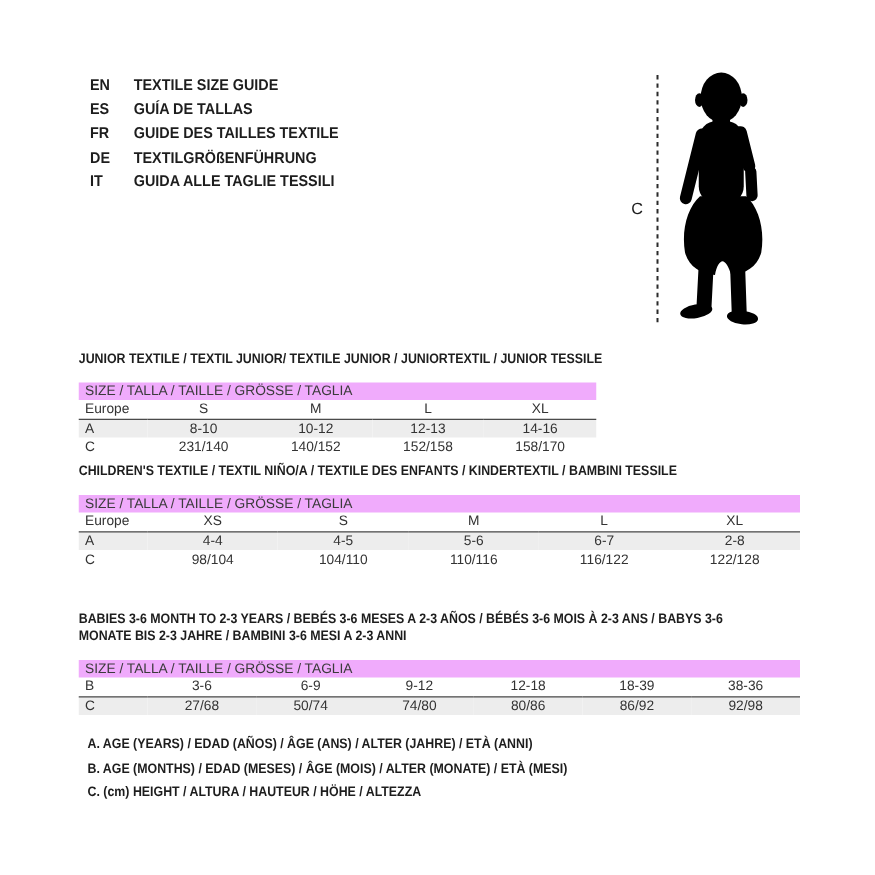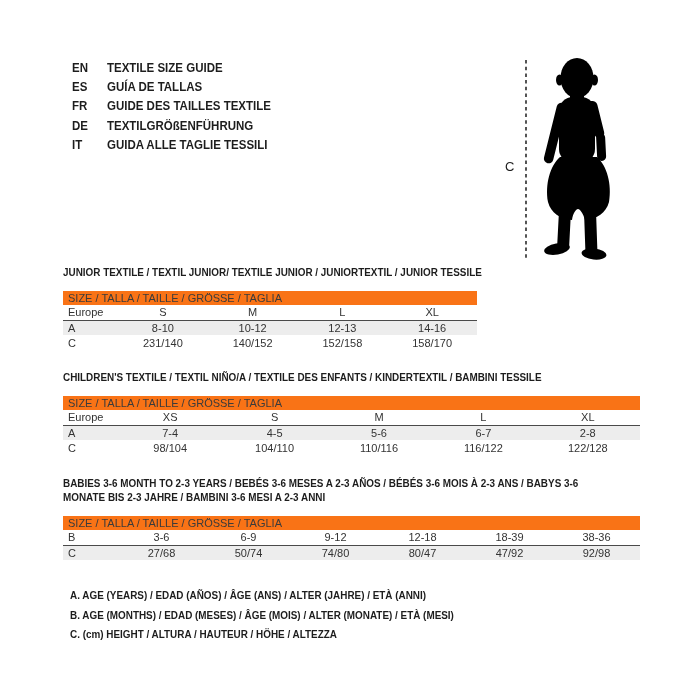--- a/index.html
+++ b/index.html
@@ -9,32 +9,32 @@
     font-family:"Liberation Sans", sans-serif; color:#1d1d1d; overflow:hidden;
   }
   
   .lang-block { position:absolute; left:72px; top:59px; transform:scaleX(0.92); transform-origin:0 0; }
   .lang-row { display:flex; font-size:12.5px; font-weight:bold; line-height:19.2px; color:#1d1d1d; white-space:nowrap; }
   .lang-code { width:38px; }
   
   .fig { position:absolute; left:500px; top:52px; width:140px; height:212px; }
   
   .tblsec { position:absolute; left:63px; }
-  .sec1 { top:265px; width:414px; }
+  .sec1 { top:280px; width:414px; }
   .sec2 { top:370px; width:577px; }
-  .sec3 { top:476px; width:577px; }
+  .sec3 { top:488px; width:577px; }
   .tbl-title {
     font-size:11px; font-weight:bold; line-height:14px; color:#1d1d1d;
     margin-bottom:12px; transform:scaleX(0.9); transform-origin:0 0; width:577px;
   }
   .sec1 .tbl-title, .sec2 .tbl-title { white-space:nowrap; }
   table.sizes { width:100%; border-collapse:collapse; table-layout:fixed; font-size:11px; color:#333333; }
   table.sizes td { height:15px; text-align:center; vertical-align:middle; padding:0; font-weight:normal; }
   table.sizes td.lab, table.sizes tr.bar td { text-align:left; padding-left:5px; }
-  table.sizes tr.bar td { background:#f97316; height:14px; color:#3b3b3b; }
+  table.sizes tr.bar td { background:#f0abfc; height:14px; color:#3b3b3b; }
   table.sizes tr.first td { border-bottom:1px solid #4a4a4a;margin-top:16px; }
   table.sizes tr.alt td { background:#ededed; }
   col.c-label { width:55px; }
   
   .notes { position:absolute; left:70px; top:586px; transform:scaleX(0.9); transform-origin:0 0; }
   .note-line { font-size:11px; font-weight:bold; line-height:19.5px; color:#1d1d1d; white-space:nowrap; }
 </style>
 </head>
 <body>
 
@@ -140,21 +140,21 @@
       <tr class="first">
         <td class="lab">Europe</td>
         <td>XS</td>
         <td>S</td>
         <td>M</td>
         <td>L</td>
         <td>XL</td>
       </tr>
       <tr class="alt">
         <td class="lab">A</td>
-        <td>7-4</td>
+        <td>4-4</td>
         <td>4-5</td>
         <td>5-6</td>
         <td>6-7</td>
         <td>2-8</td>
       </tr>
       <tr>
         <td class="lab">C</td>
         <td>98/104</td>
         <td>104/110</td>
         <td>110/116</td>
@@ -188,22 +188,22 @@
         <td>9-12</td>
         <td>12-18</td>
         <td>18-39</td>
         <td>38-36</td>
       </tr>
       <tr class="alt">
         <td class="lab">C</td>
         <td>27/68</td>
         <td>50/74</td>
         <td>74/80</td>
-        <td>80/47</td>
-        <td>47/92</td>
+        <td>80/86</td>
+        <td>86/92</td>
         <td>92/98</td>
       </tr>
     </tbody>
       </table>
   </section>
 
   <div class="notes">
     <div class="note-line">A. AGE (YEARS) / EDAD (AÑOS) / ÂGE (ANS) / ALTER (JAHRE) / ETÀ (ANNI)</div>
     <div class="note-line">B. AGE (MONTHS) / EDAD (MESES) / ÂGE (MOIS) / ALTER (MONATE) / ETÀ (MESI)</div>
     <div class="note-line">C. (cm) HEIGHT / ALTURA / HAUTEUR / HÖHE / ALTEZZA</div>

